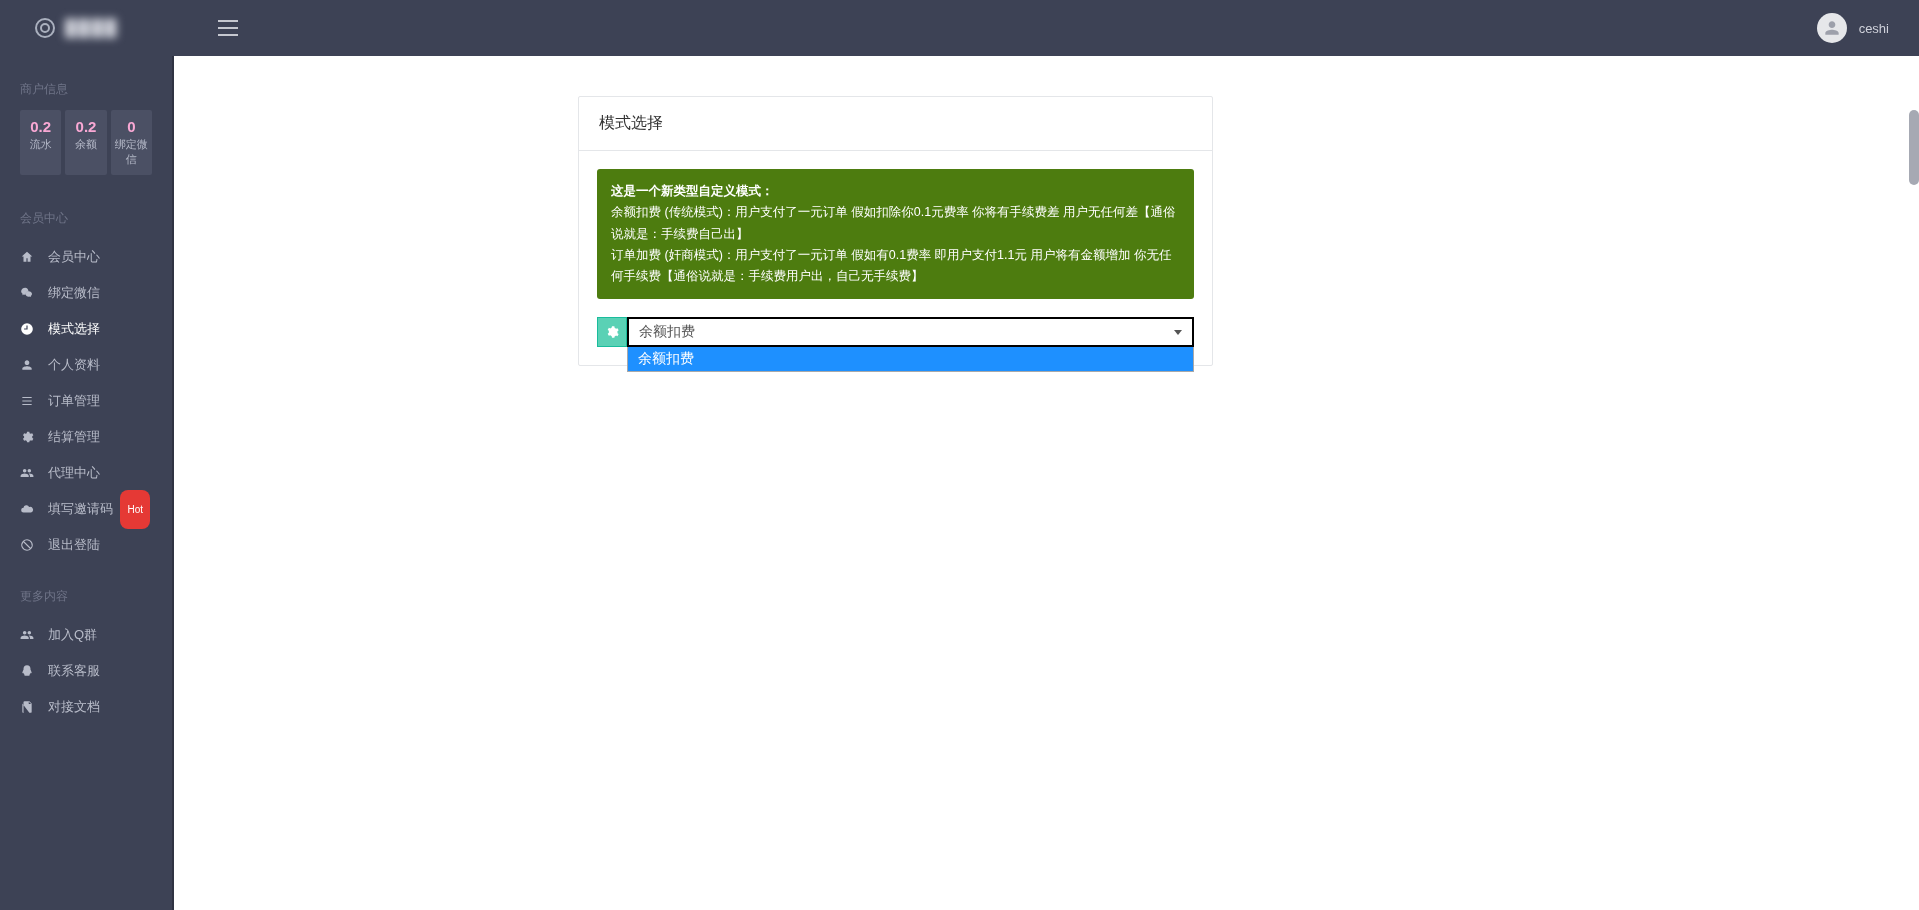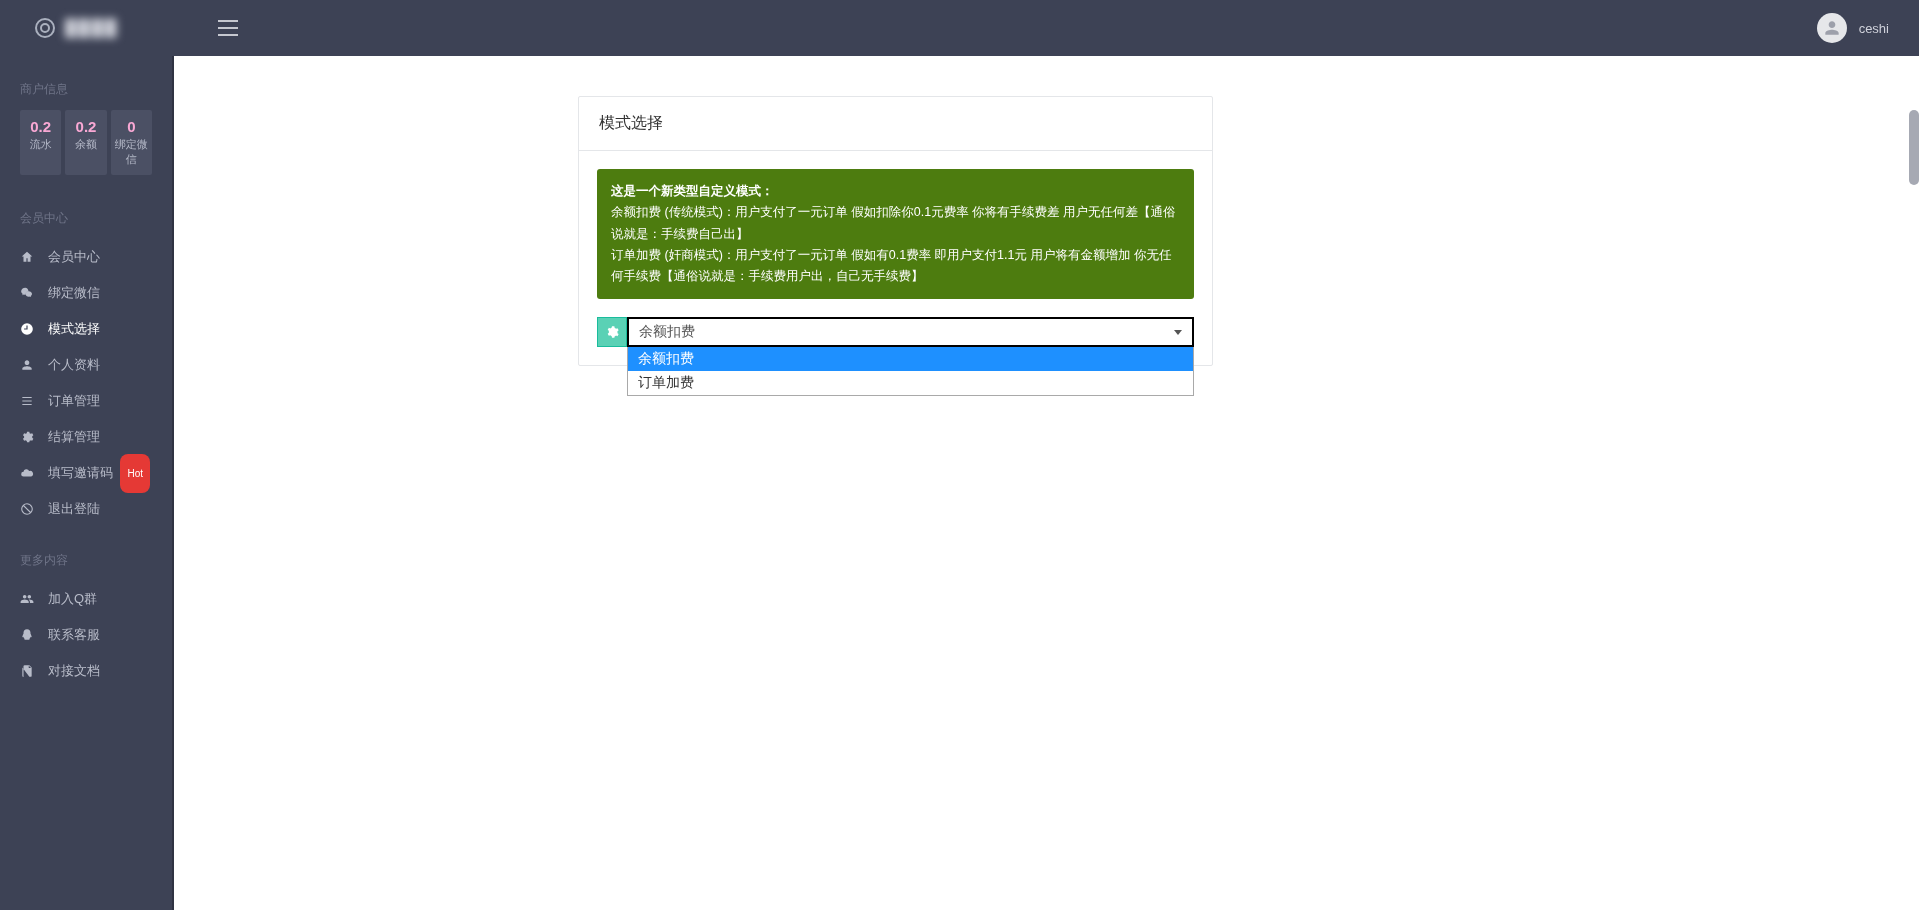--- a/index.html
+++ b/index.html
@@ -284,20 +284,28 @@
         </span>
         <span>订单管理</span>
       </div>
       <div class="nav-item">
         <span class="nav-icon">
           <svg width="14" height="14" viewBox="0 0 24 24" fill="currentColor">
             <path d="M12 8a4 4 0 100 8 4 4 0 000-8zm9 4c0-.5 0-1-.1-1.4l2-1.5-2-3.5-2.4 1a7 7 0 00-2.1-1.2L16 3h-4l-.4 2.4a7 7 0 00-2.1 1.2l-2.4-1-2 3.5 2 1.5C7 11 7 11.5 7 12s0 1 .1 1.4l-2 1.5 2 3.5 2.4-1c.6.5 1.3.9 2.1 1.2L12 21h4l.4-2.4c.8-.3 1.5-.7 2.1-1.2l2.4 1 2-3.5-2-1.5c.1-.4.1-.9.1-1.4z"></path>
           </svg>
         </span>
         <span>结算管理</span>
+      </div>
+      <div class="nav-item">
+        <span class="nav-icon">
+          <svg width="14" height="14" viewBox="0 0 24 24" fill="currentColor">
+            <path d="M16 11c1.7 0 3-1.3 3-3s-1.3-3-3-3-3 1.3-3 3 1.3 3 3 3zm-8 0c1.7 0 3-1.3 3-3S9.7 5 8 5 5 6.3 5 8s1.3 3 3 3zm0 2c-2.3 0-7 1.2-7 3.5V19h14v-2.5C15 14.2 10.3 13 8 13zm8 0c-.3 0-.6 0-1 .1 1.2.9 2 2 2 3.4V19h6v-2.5c0-2.3-4.7-3.5-7-3.5z"></path>
+          </svg>
+        </span>
+        <span>代理中心</span>
       </div>
       <div class="nav-item">
         <span class="nav-icon">
           <svg width="14" height="14" viewBox="0 0 24 24" fill="currentColor">
             <path d="M19 18H6a4 4 0 010-8 5 5 0 019.6-1.5A4 4 0 0119 18z"></path>
           </svg>
         </span>
         <span>填写邀请码</span>
         <span class="hot-badge">Hot</span>
       </div>
@@ -355,21 +363,20 @@
               <path d="M12 8a4 4 0 100 8 4 4 0 000-8zm9.4 4a7.8 7.8 0 00-.1-1.3l2.1-1.6-2-3.5-2.5 1a7.5 7.5 0 00-2.2-1.3L16 2h-4l-.7 2.6a7.5 7.5 0 00-2.2 1.3l-2.5-1-2 3.5 2.1 1.6A7.8 7.8 0 006.6 12c0 .4 0 .9.1 1.3l-2.1 1.6 2 3.5 2.5-1c.7.5 1.4 1 2.2 1.3L12 22h4l.7-2.6c.8-.3 1.5-.7 2.2-1.3l2.5 1 2-3.5-2.1-1.6c.1-.4.1-.9.1-1.3z"></path>
             </svg>
         </div>
         <div class="select-wrap">
           <div class="select-display">
             <span>余额扣费</span>
             <span class="caret"></span>
           </div>
           <div class="dropdown">
             <div class="dropdown-item selected">余额扣费</div>
-            <div class="dropdown-item">订单加费</div>
           </div>
         </div>
       </div>
     </div>
   </div>
 </div>
 
 <div class="right-scroll"></div>
 
 </body></html>

